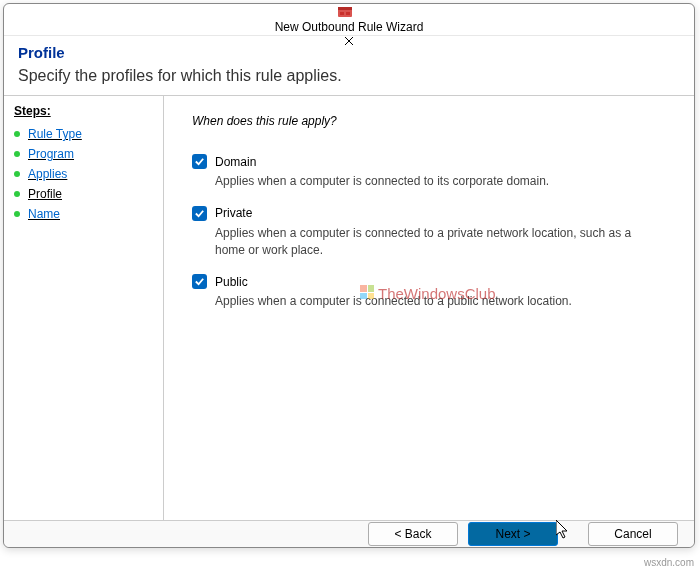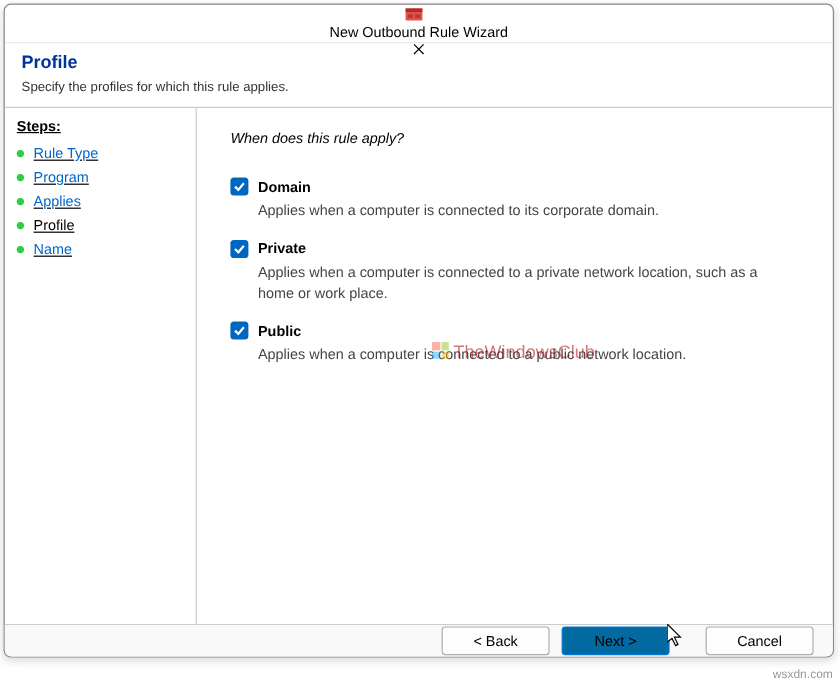--- a/index.html
+++ b/index.html
@@ -5,36 +5,36 @@
   * { box-sizing: border-box; margin: 0; padding: 0; font-family: "Segoe UI", Tahoma, sans-serif; }
   body { background: #fff; width: 700px; height: 570px; position: relative; overflow: hidden; }
   .window { width: 692px; height: 545px; margin: 3px; border: 1px solid #888; border-radius: 6px; background: #fff; display: flex; flex-direction: column; box-shadow: 0 2px 8px rgba(0,0,0,0.15); }
   .titlebar { display: flex; align-items: center; height: 32px; padding: 0 8px; border-bottom: 1px solid #e8e8e8; flex-direction: column; }
   .title-icon { width: 16px; height: 16px; margin-right: 8px; }
   .title-text { flex: 1; font-size: 12px; color: #000; }
   .close-btn { width: 40px; height: 30px; display: flex; align-items: center; justify-content: center; cursor: pointer; border-radius: 4px; }
   .close-x { font-size: 13px; color: #000; font-weight: 400; }
   .header { padding: 8px 14px 10px 14px; }
   .header-title { font-size: 15px; font-weight: 600; color: #003399; margin-bottom: 6px; }
-  .header-sub { font-size: 11px; color: #333; }
+  .header-sub { font-size: 16px; color: #333; }
   .divider { height: 1px; background: #ccc; margin: 0; }
   .body { flex: 1; display: flex; min-height: 0; }
   .sidebar { width: 160px; border-right: 1px solid #ccc; padding: 8px 10px; text-decoration: underline; }
   .steps-label { font-size: 12px; font-weight: 700; color: #000; margin-bottom: 6px; }
   .step { display: flex; align-items: center; font-size: 12px; padding: 3px 0; }
   .bullet { width: 6px; height: 6px; border-radius: 50%; background: #2ecc40; margin-right: 8px; flex-shrink: 0; }
   .step.link .label { color: #0066cc; }
   .step.current .label { color: #000; }
   .content { flex: 1; padding: 18px 28px; font-size: 12px; color: #000; }
   .question { margin-bottom: 26px; font-style: italic; }
   .option { margin-bottom: 16px; }
   .option-head { display: flex; align-items: center; margin-bottom: 4px; }
   .checkbox { width: 15px; height: 15px; border-radius: 3px; background: #0067c0; margin-right: 8px; display: flex; align-items: center; justify-content: center; cursor: pointer; flex-shrink: 0; }
   .checkbox svg { width: 11px; height: 11px; }
-  .option-title { font-weight: 700; font-size: 12px; }
+  .option-title { font-weight: 400; font-size: 12px; }
   .option-desc { font-size: 12px; color: #444; margin-left: 23px; line-height: 1.4; max-width: 430px; }
   .footer { border-top: 1px solid #ccc; padding: 1px 16px; display: flex; justify-content: flex-end; gap: 10px; background: #f9f9f9; border-radius: 0 0 6px 6px; }
   .btn { min-width: 90px; height: 24px; font-size: 12px; border: 1px solid #adadad; background: #fdfdfd; border-radius: 3px; cursor: pointer; display: flex; align-items: center; justify-content: center; padding: 0 12px; }
   .btn.primary { border-color: #0078d7; background: #0369a1; position: relative; }
   .gap { width: 10px; }
   .cursor { position: absolute; right: 128px; bottom: 30px; pointer-events: none; }
   .watermark { position: absolute; left: 360px; top: 285px; font-size: 15px; color: #b91c1c; opacity: 0.6; display: flex; align-items: flex-start; gap: 4px; pointer-events: none; }
   .watermark-logo { width: 14px; height: 14px; display: grid; grid-template-columns: 1fr 1fr; grid-template-rows: 1fr 1fr; gap: 1px; opacity: 0.7; }
   .watermark-logo div:nth-child(1){background:#f25022;} .watermark-logo div:nth-child(2){background:#7fba00;} .watermark-logo div:nth-child(3){background:#00a4ef;} .watermark-logo div:nth-child(4){background:#ffb900;}
   .attrib { position: absolute; right: 6px; bottom: 2px; font-size: 10px; color: #999; }

